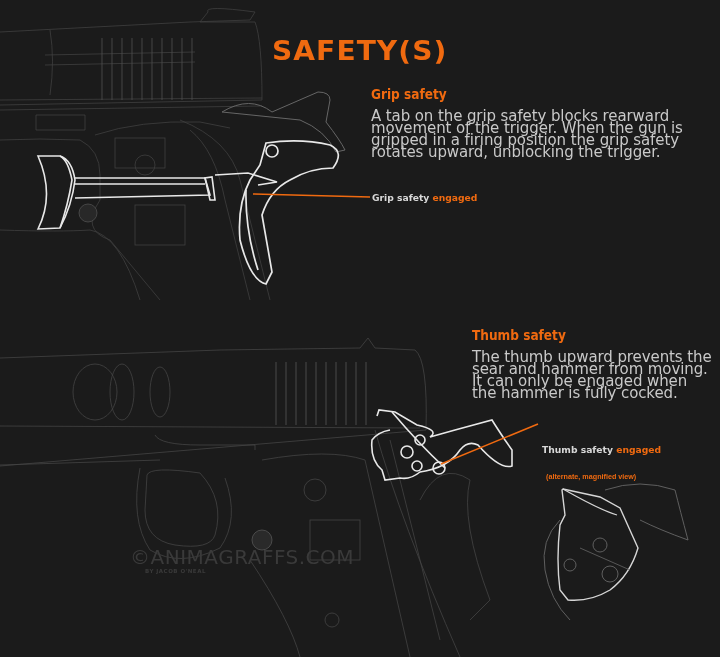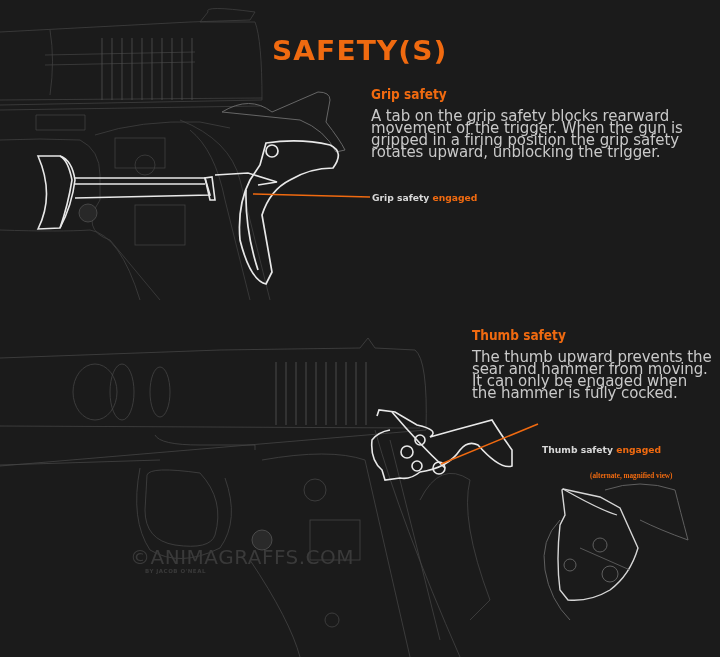--- a/index.html
+++ b/index.html
@@ -23,21 +23,21 @@
     position:absolute; color:#c9c9c9; font-size:15px; line-height:12px;
     font-family:"DejaVu Sans", sans-serif; letter-spacing:-0.1px;
   }
   .callout {
     position:absolute; font-size:9.2px; font-weight:bold; color:#d8d8d8;
     font-family:"DejaVu Sans", sans-serif; white-space:nowrap;text-align:right;
   }
   .callout .hl { color:var(--accent); }
   .note {
     position:absolute; font-size:7.2px; font-weight:bold; color:var(--accent);
-    font-family:Liberation Serif, serif; white-space:nowrap;margin-left:44px;
+    font-family:Liberation Sans, sans-serif; white-space:nowrap;
   }
   .watermark {
     position:absolute; left:130px; top:545px; color:#3a3a3a;
     font-size:20px; font-weight:normal; letter-spacing:0.5px;
     font-family:"DejaVu Sans", sans-serif;
   }
   .byline {
     position:absolute; left:145px; top:568px; color:#3a3a3a;
     font-size:5.5px; font-weight:bold; letter-spacing:0.5px;
     font-family:"DejaVu Sans", sans-serif;

